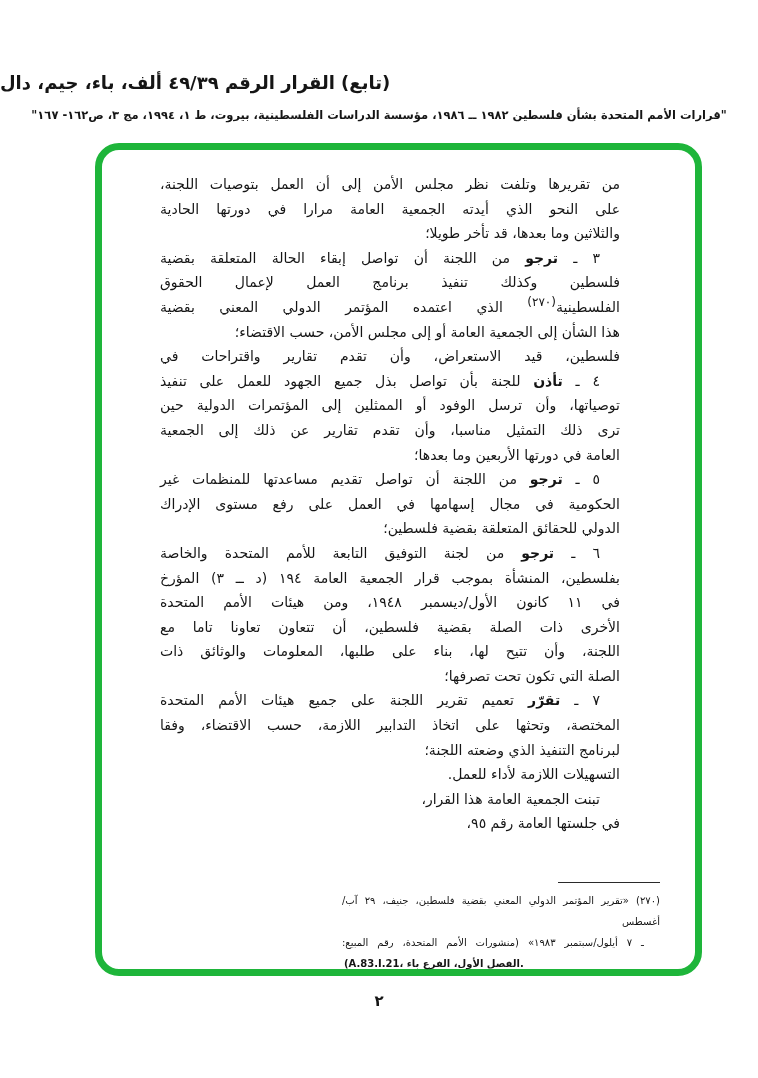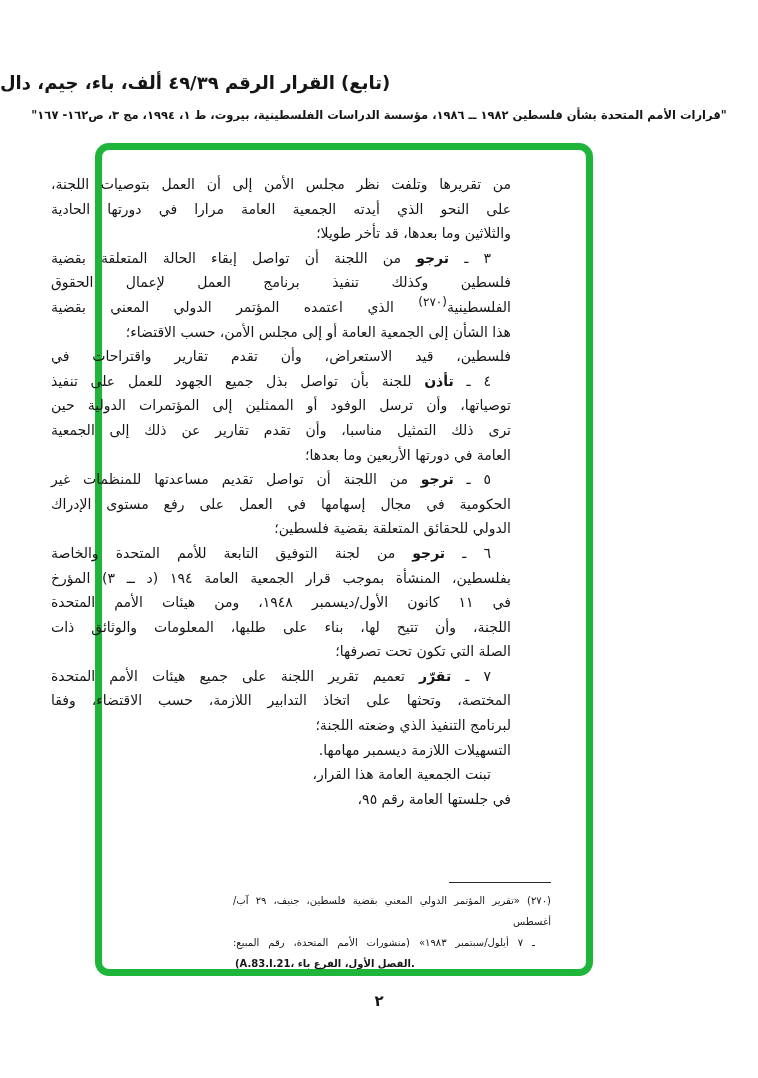--- a/index.html
+++ b/index.html
@@ -9,22 +9,22 @@
   }
   .page-title{
     position:absolute;top:72px;left:0;width:758px;text-align:left;
     font-size:18px;font-weight:bold;direction:rtl;letter-spacing:.2px;
   }
   .page-subtitle{
     position:absolute;top:108px;left:0;width:758px;text-align:center;
     font-size:11.5px;font-weight:bold;direction:rtl;
   }
   .doc-frame{
-    position:absolute;left:95px;top:143px;width:498px;height:833px;
-    box-sizing:border-box;border:7px solid #1eb53a;border-radius:14px;background:#fff;
+    position:absolute;left:95px;top:143px;width:607px;height:833px;
+    box-sizing:border-box;border:7px solid #1eb53a;border-radius:24px;background:#fff;
   }
   .text-col{
     position:absolute;top:22px;right:75px;width:460px;direction:rtl;
     font-size:14px;line-height:24.6px;
   }
   .tline{text-align:justify;text-align-last:justify;white-space:normal;}
   .tline.last{text-align-last:right;}
   .tline.indent{padding-right:20px;}
   .tline .bold{font-weight:bold;}
   .tline sup{font-size:12px;line-height:0;vertical-align:6px;}
@@ -59,26 +59,27 @@
       <div class="tline indent"><span>٤ ـ </span><span class="bold">تأذن</span><span> للجنة بأن تواصل بذل جميع الجهود للعمل على تنفيذ</span></div>
       <div class="tline">توصياتها، وأن ترسل الوفود أو الممثلين إلى المؤتمرات الدولية حين</div>
       <div class="tline">ترى ذلك التمثيل مناسبا، وأن تقدم تقارير عن ذلك إلى الجمعية</div>
       <div class="tline last">العامة في دورتها الأربعين وما بعدها؛</div>
       <div class="tline indent"><span>٥ ـ </span><span class="bold">ترجو</span><span> من اللجنة أن تواصل تقديم مساعدتها للمنظمات غير</span></div>
       <div class="tline">الحكومية في مجال إسهامها في العمل على رفع مستوى الإدراك</div>
       <div class="tline last">الدولي للحقائق المتعلقة بقضية فلسطين؛</div>
       <div class="tline indent"><span>٦ ـ </span><span class="bold">ترجو</span><span> من لجنة التوفيق التابعة للأمم المتحدة والخاصة</span></div>
       <div class="tline">بفلسطين، المنشأة بموجب قرار الجمعية العامة ١٩٤ (د ــ ٣) المؤرخ</div>
       <div class="tline">في ١١ كانون الأول/ديسمبر ١٩٤٨، ومن هيئات الأمم المتحدة</div>
+      <div class="tline">الأخرى ذات الصلة بقضية فلسطين، أن تتعاون تعاونا تاما مع</div>
       <div class="tline">اللجنة، وأن تتيح لها، بناء على طلبها، المعلومات والوثائق ذات</div>
       <div class="tline last">الصلة التي تكون تحت تصرفها؛</div>
       <div class="tline indent"><span>٧ ـ </span><span class="bold">تقرّر</span><span> تعميم تقرير اللجنة على جميع هيئات الأمم المتحدة</span></div>
       <div class="tline">المختصة، وتحثها على اتخاذ التدابير اللازمة، حسب الاقتضاء، وفقا</div>
       <div class="tline last">لبرنامج التنفيذ الذي وضعته اللجنة؛</div>
-      <div class="tline last">التسهيلات اللازمة ديسمبر مهامها.</div>
+      <div class="tline last">التسهيلات اللازمة لأداء للعمل.</div>
       <div class="tline last indent">تبنت الجمعية العامة هذا القرار،</div>
       <div class="tline last">في جلستها العامة رقم ٩٥،</div>
     </div>
   <div class="fn-block">
     <div class="fn-sep"></div>
   <div class="fn-line">(٢٧٠) «تقرير المؤتمر الدولي المعني بقضية فلسطين، جنيف، ٢٩ آب/أغسطس</div>
       <div class="fn-line fn-indent">ـ ٧ أيلول/سبتمبر ١٩٨٣» (منشورات الأمم المتحدة، رقم المبيع:</div>
       <div class="fn-line fn-ltr" style="text-align-last: left;">(A.83.I.21، الفصل الأول، الفرع باء.</div>
     </div>
 </div>

